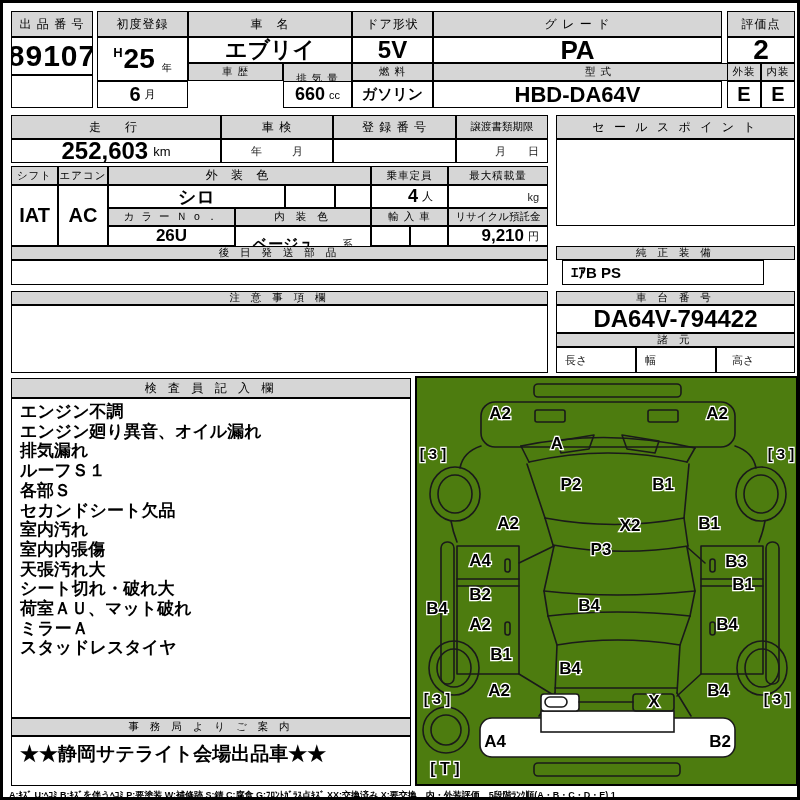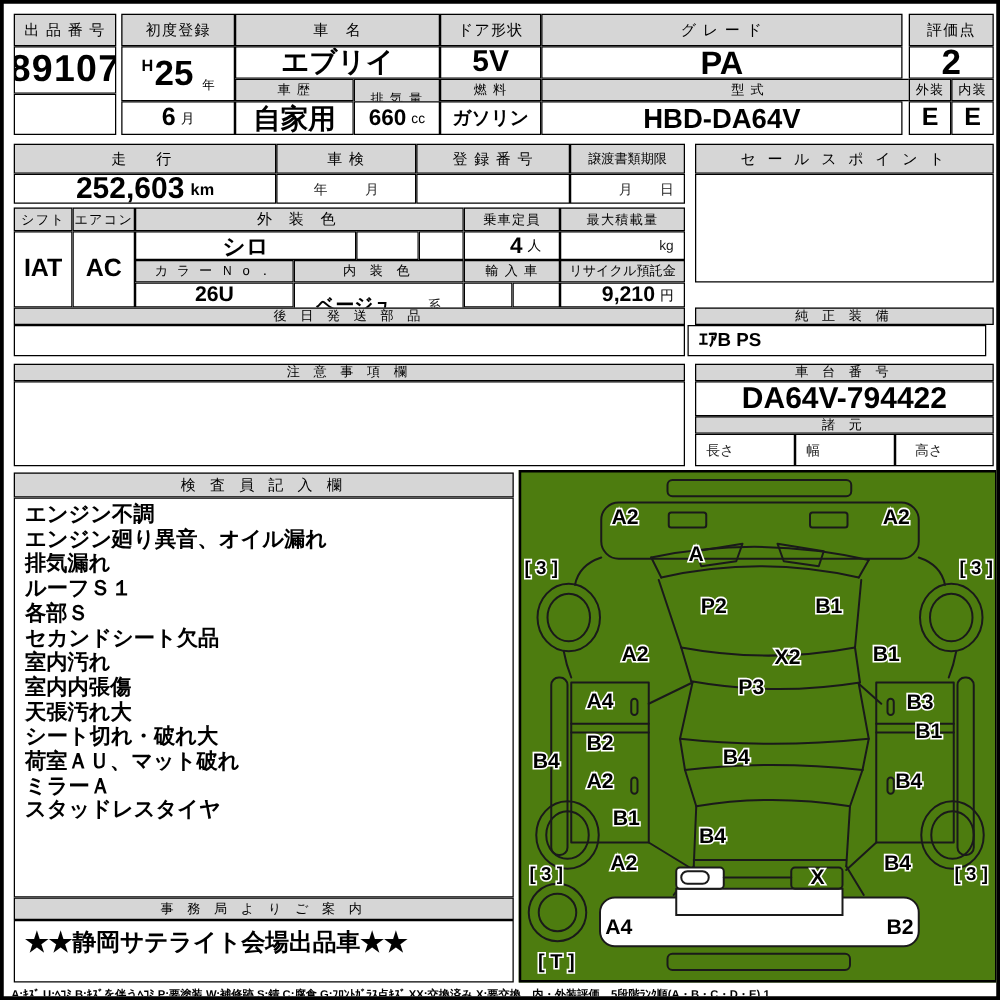--- a/index.html
+++ b/index.html
@@ -14,21 +14,21 @@
   .big{font-size:30px;}
   .v22{font-size:22px;}
   .v24{font-size:24px;}
   .v26{font-size:26px;}
   .v28{font-size:28px;}
   .v20{font-size:20px;}
   .v18{font-size:18px;}
   .v17{font-size:17px;}
   .v15{font-size:15px;}
   .unit{font-size:11px;font-weight:normal;margin-left:4px;}
-  .unitb{font-size:13px;font-weight:bold;margin-left:5px;}
+  .unitb{font-size:13px;font-weight:normal;margin-left:5px;}
   .left{justify-content:flex-start;padding-left:8px;}
   .right{justify-content:flex-end;padding-right:8px;}
   .top-align{align-items:flex-start;}
   .ph{font-size:11px;font-weight:normal;color:#222;}
   #inspector-list{position:absolute;left:8px;top:395px;width:400px;height:320px;
       box-sizing:border-box;border:1.5px solid #000;padding:3px 8px;background:#fff;}
   .insp-item{font-size:17px;font-weight:bold;line-height:19.7px;white-space:nowrap;}
   #diagram-box{position:absolute;left:412px;top:373px;width:383px;height:410px;
       box-sizing:border-box;border:2px solid #000;background:#4d7c0f;}
   #diagram-box svg{display:block;width:100%;height:100%;}
@@ -58,21 +58,20 @@
       <span class="yrunit">年</span>
   </div>
   <div class="c" style="left:94px;top:78px;width:91px;height:27px;">
     <span class="v20">6</span>
       <span class="unit">月</span>
   </div>
 
   <div class="c h" style="left:185px;top:8px;width:164px;height:26px;">車　名</div>
   <div class="c v22" style="left:185px;top:34px;width:164px;height:26px;">エブリイ</div>
   <div class="c h sm" style="left:185px;top:60px;width:95px;height:18px;">車 歴</div>
-  <div class="c v22" style="left:185px;top:78px;width:95px;height:27px;">自家用</div>
   <div class="c h sm" style="left:280px;top:60px;width:69px;height:32px;">排 気 量</div>
   <div class="c" style="left:280px;top:78px;width:69px;height:27px;">
     <span class="v18">660</span>
       <span class="unit">cc</span>
   </div>
 
   <div class="c h" style="left:349px;top:8px;width:81px;height:26px;">ドア形状</div>
   <div class="c v24" style="left:349px;top:34px;width:81px;height:26px;">5V</div>
   <div class="c h sm" style="left:349px;top:60px;width:81px;height:18px;">燃 料</div>
   <div class="c v15" style="left:349px;top:78px;width:81px;height:27px;">ガソリン</div>
@@ -141,21 +140,21 @@
   <div class="c h sm" style="left:445px;top:205px;width:100px;height:18px;letter-spacing:0;">リサイクル預託金</div>
   <div class="c right" style="left:445px;top:223px;width:100px;height:20px;">
     <span class="v17">9,210</span>
       <span class="unit">円</span>
   </div>
 
   <div class="c h sm" style="left:8px;top:243px;width:537px;height:14px;letter-spacing:4px;">後 日 発 送 部 品</div>
   <div class="c" style="left:8px;top:257px;width:537px;height:25px;"></div>
 
   <div class="c h sm" style="left:553px;top:243px;width:239px;height:14px;letter-spacing:4px;">純 正 装 備</div>
-  <div class="c left v15" style="left:547px;top:257px;width:239px;height:25px;">ｴｱB PS</div>
+  <div class="c left v15" style="left:559px;top:257px;width:202px;height:25px;">ｴｱB PS</div>
 
   <div class="c h sm" style="left:8px;top:288px;width:537px;height:14px;letter-spacing:4px;">注 意 事 項 欄</div>
   <div class="c" style="left:8px;top:302px;width:537px;height:68px;"></div>
 
   <div class="c h sm" style="left:553px;top:288px;width:239px;height:14px;letter-spacing:4px;">車 台 番 号</div>
   <div class="c v24" style="left:553px;top:302px;width:239px;height:28px;">DA64V-794422</div>
   <div class="c h sm" style="left:553px;top:330px;width:239px;height:14px;letter-spacing:4px;">諸 元</div>
   <div class="c left ph" style="left:553px;top:344px;width:80px;height:26px;">長さ</div>
   <div class="c left ph" style="left:633px;top:344px;width:80px;height:26px;">幅</div>
   <div class="c left ph" style="left:713px;top:344px;width:79px;height:26px;padding-left:15px;">高さ</div>

